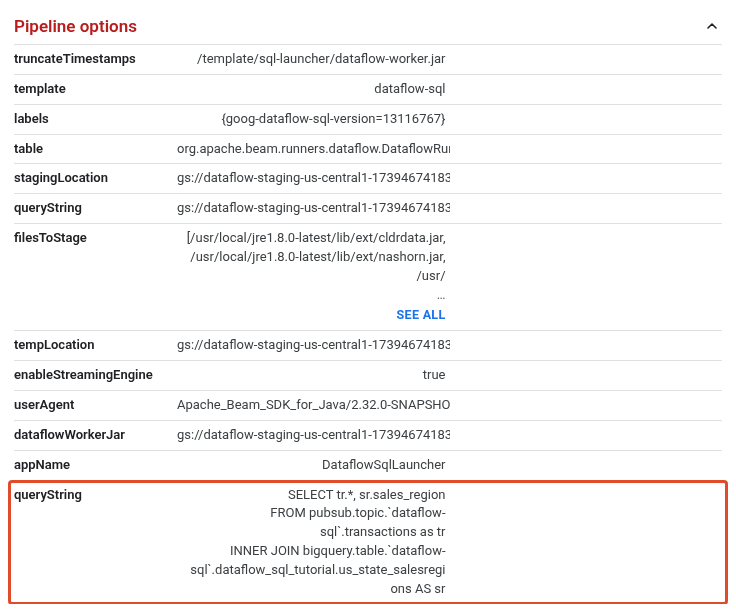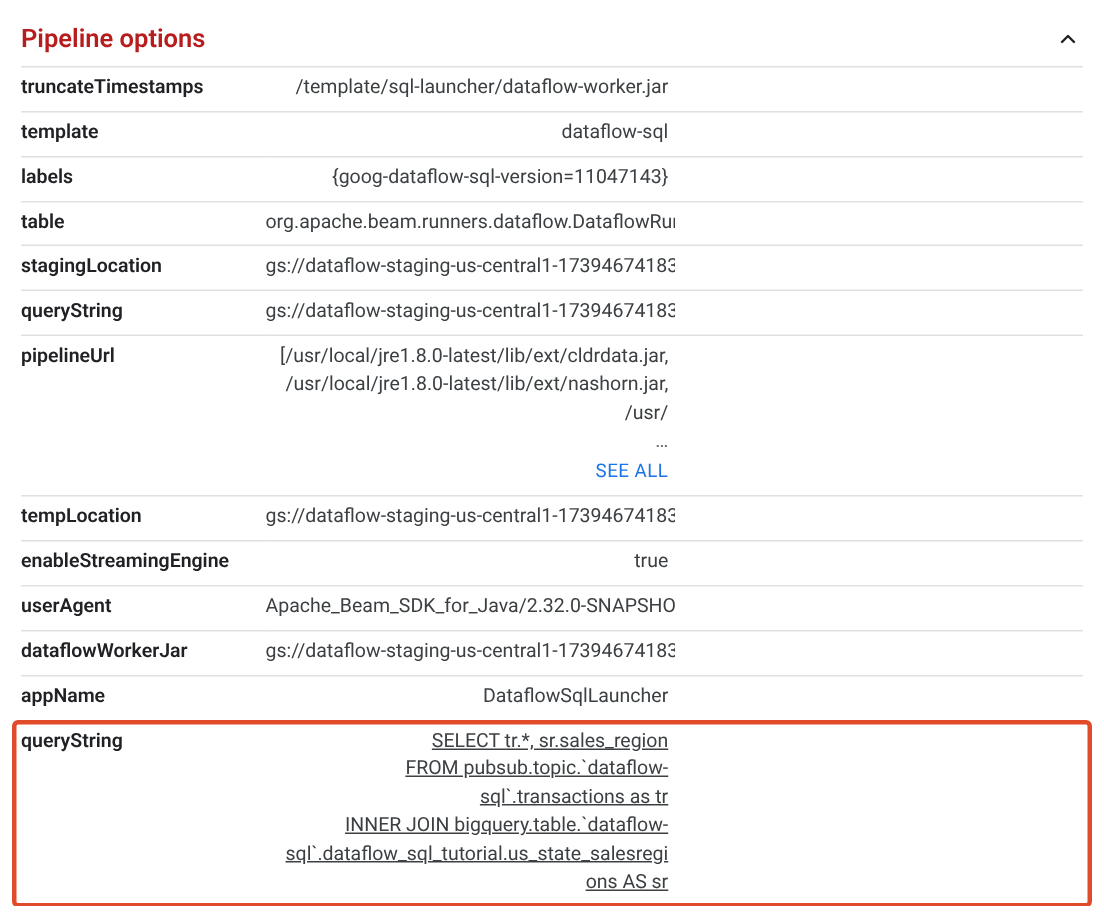--- a/index.html
+++ b/index.html
@@ -59,21 +59,21 @@
     white-space: nowrap;
     text-overflow: clip;
     text-align: right;
   }
   td.val.wrap {
     white-space: normal;
     word-wrap: break-word;
   }
   .see-all {
     color: #1a73e8;
-    font-weight: 400;
+    font-weight: 700;
     letter-spacing: 0.3px;
     font-size: 12.5px;
     padding-top: 2px;
     display: inline-block;
     cursor: pointer;
   }
   .ellips {
     color: #5f6368;
   }
   .highlight-row {
@@ -83,21 +83,21 @@
     content: "";
     position: absolute;
     left: -6px;
     right: -6px;
     top: -1px;
     bottom: -1px;
     border: 3px solid #e04b2a;
     border-radius: 4px;
     pointer-events: none;
   }
-  .query-line { display:block;text-decoration:underline; }
+  .query-line { display:block; }
   .query-line.indent1 { padding-left: 8px; }
 </style>
 </head>
 <body>
 
 <div class="container">
 
   <div class="header">
     <span class="header-title">Pipeline options</span>
     <span class="caret-icon">
@@ -112,36 +112,36 @@
       <tr>
         <td class="key">truncateTimestamps</td>
         <td class="val">/template/sql-launcher/dataflow-worker.jar</td>
       </tr>
       <tr>
         <td class="key">template</td>
         <td class="val">dataflow-sql</td>
       </tr>
       <tr>
         <td class="key">labels</td>
-        <td class="val">{goog-dataflow-sql-version=11047143}</td>
+        <td class="val">{goog-dataflow-sql-version=13116767}</td>
       </tr>
       <tr>
         <td class="key">table</td>
         <td class="val">org.apache.beam.runners.dataflow.DataflowRunner</td>
       </tr>
       <tr>
         <td class="key">stagingLocation</td>
         <td class="val">gs://dataflow-staging-us-central1-173946741833/staging</td>
       </tr>
       <tr>
         <td class="key">queryString</td>
         <td class="val">gs://dataflow-staging-us-central1-173946741833/staging/pipeline-BXW5GjLyjBbvVDfx-_D6KntrA</td>
       </tr>
       <tr>
-        <td class="key">pipelineUrl</td>
+        <td class="key">filesToStage</td>
         <td class="val wrap">
           <span>[/usr/local/jre1.8.0-latest/lib/ext/cldrdata.jar, /usr/local/jre1.8.0-latest/lib/ext/nashorn.jar, /usr/</span><br>
           <span class="ellips">…</span><br>
           <span class="see-all">SEE ALL</span>
         </td>
       </tr>
       <tr>
         <td class="key">tempLocation</td>
         <td class="val">gs://dataflow-staging-us-central1-173946741833/tmp</td>
       </tr>

